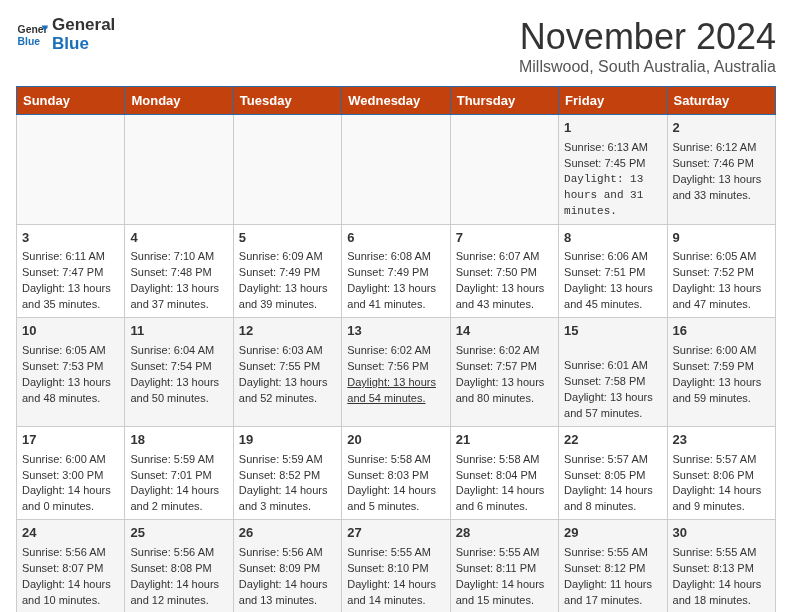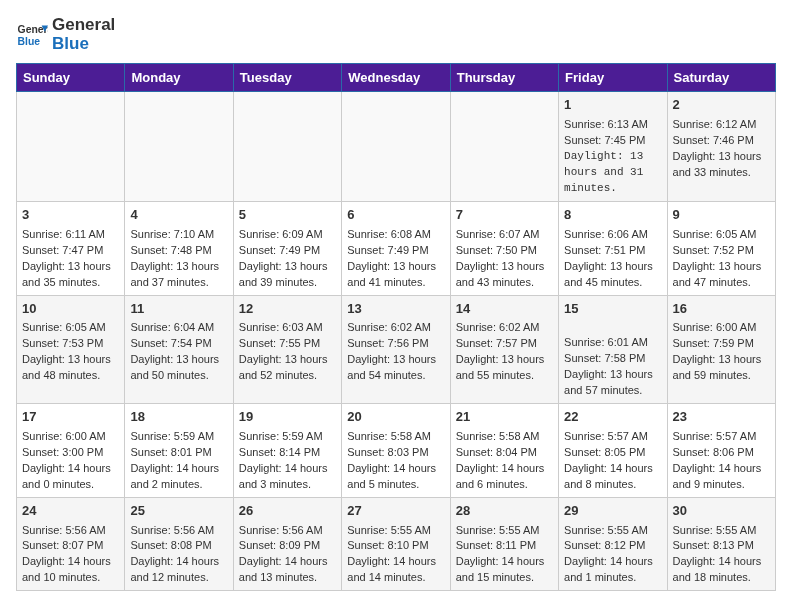--- a/index.html
+++ b/index.html
@@ -36,21 +36,21 @@
     .subtitle {
       font-size: 16px;
       color: #555;
     }
     table {
       width: 100%;
       border-collapse: collapse;
       font-size: 11px;
     }
     thead th {
-      background: #4c1d95;
+      background: #c2410c;
       color: #fff;
       text-align: left;
       padding: 6px 6px;
       font-size: 13px;
       font-weight: bold;
       border: 1px solid #2a6aa8;
     }
     tbody td {
       border: 1px solid #ccc;
       vertical-align: top;
@@ -86,20 +86,24 @@
     <svg class="logo-icon" viewBox="0 0 40 40" xmlns="http://www.w3.org/2000/svg">
       <text x="2" y="18" font-size="13" font-weight="bold" fill="#333">General</text>
       <text x="2" y="32" font-size="13" font-weight="bold" fill="#1a6fbb">Blue</text>
       <polygon points="32,8 40,8 36,16" fill="#1a6fbb"></polygon>
     </svg>
     <div style="display:flex;flex-direction:column;line-height:1.1;">
       <span style="font-size:17px;font-weight:bold;color:#333;">General</span>
       <span style="font-size:17px;font-weight:bold;color:#1a6fbb;">Blue</span>
     </div>
   </div>
+  <div class="title-area">
+    <div class="month-title">November 2024</div>
+    <div class="subtitle">Millswood, South Australia, Australia</div>
+  </div>
 </div>
 
 <table>
   <thead>
     <tr>
     <th>Sunday</th>
         <th>Monday</th>
         <th>Tuesday</th>
         <th>Wednesday</th>
         <th>Thursday</th>
@@ -187,27 +191,27 @@
         <td>
           <span class="day-number">12</span>
           <span style="display: block;">Sunrise: 6:03 AM</span>
           <span style="display: block;">Sunset: 7:55 PM</span>
           <span style="display: block;">Daylight: 13 hours and 52 minutes.</span>
         </td>
         <td>
           <span class="day-number">13</span>
           <span style="display: block;">Sunrise: 6:02 AM</span>
           <span style="display: block;">Sunset: 7:56 PM</span>
-          <span style="display: block;">Daylight: 13 hours and 54 minutes.</span>
+          <span style="display: block; text-decoration: underline;">Daylight: 13 hours and 54 minutes.</span>
         </td>
         <td>
           <span class="day-number">14</span>
           <span style="display: block;">Sunrise: 6:02 AM</span>
           <span style="display: block;">Sunset: 7:57 PM</span>
-          <span style="display: block;">Daylight: 13 hours and 55 minutes.</span>
+          <span style="display: block;">Daylight: 13 hours and 80 minutes.</span>
         </td>
         <td>
           <span class="day-number">15</span>
           <span style="display: block; margin-top: 17px;">Sunrise: 6:01 AM</span>
           <span style="display: block;">Sunset: 7:58 PM</span>
           <span style="display: block;">Daylight: 13 hours and 57 minutes.</span>
         </td>
         <td>
           <span class="day-number">16</span>
           <span style="display: block;">Sunrise: 6:00 AM</span>
@@ -218,27 +222,27 @@
       <tr>
         <td>
           <span class="day-number">17</span>
           <span style="display: block;">Sunrise: 6:00 AM</span>
           <span style="display: block;">Sunset: 3:00 PM</span>
           <span style="display: block;">Daylight: 14 hours and 0 minutes.</span>
         </td>
         <td>
           <span class="day-number">18</span>
           <span style="display: block;">Sunrise: 5:59 AM</span>
-          <span style="display: block;">Sunset: 8:01 PM</span>
+          <span style="display: block;">Sunset: 7:01 PM</span>
           <span style="display: block;">Daylight: 14 hours and 2 minutes.</span>
         </td>
         <td>
           <span class="day-number">19</span>
           <span style="display: block;">Sunrise: 5:59 AM</span>
-          <span style="display: block;">Sunset: 8:14 PM</span>
+          <span style="display: block;">Sunset: 8:52 PM</span>
           <span style="display: block;">Daylight: 14 hours and 3 minutes.</span>
         </td>
         <td>
           <span class="day-number">20</span>
           <span style="display: block;">Sunrise: 5:58 AM</span>
           <span style="display: block;">Sunset: 8:03 PM</span>
           <span style="display: block;">Daylight: 14 hours and 5 minutes.</span>
         </td>
         <td>
           <span class="day-number">21</span>
@@ -287,21 +291,21 @@
         <td>
           <span class="day-number">28</span>
           <span style="display: block;">Sunrise: 5:55 AM</span>
           <span style="display: block;">Sunset: 8:11 PM</span>
           <span style="display: block;">Daylight: 14 hours and 15 minutes.</span>
         </td>
         <td>
           <span class="day-number">29</span>
           <span style="display: block;">Sunrise: 5:55 AM</span>
           <span style="display: block;">Sunset: 8:12 PM</span>
-          <span style="display: block;">Daylight: 14 hours and 1 minutes.</span>
+          <span style="display: block;">Daylight: 11 hours and 17 minutes.</span>
         </td>
         <td>
           <span class="day-number">30</span>
           <span style="display: block;">Sunrise: 5:55 AM</span>
           <span style="display: block;">Sunset: 8:13 PM</span>
           <span style="display: block;">Daylight: 14 hours and 18 minutes.</span>
         </td>
       </tr>
     </tbody>
 </table>

